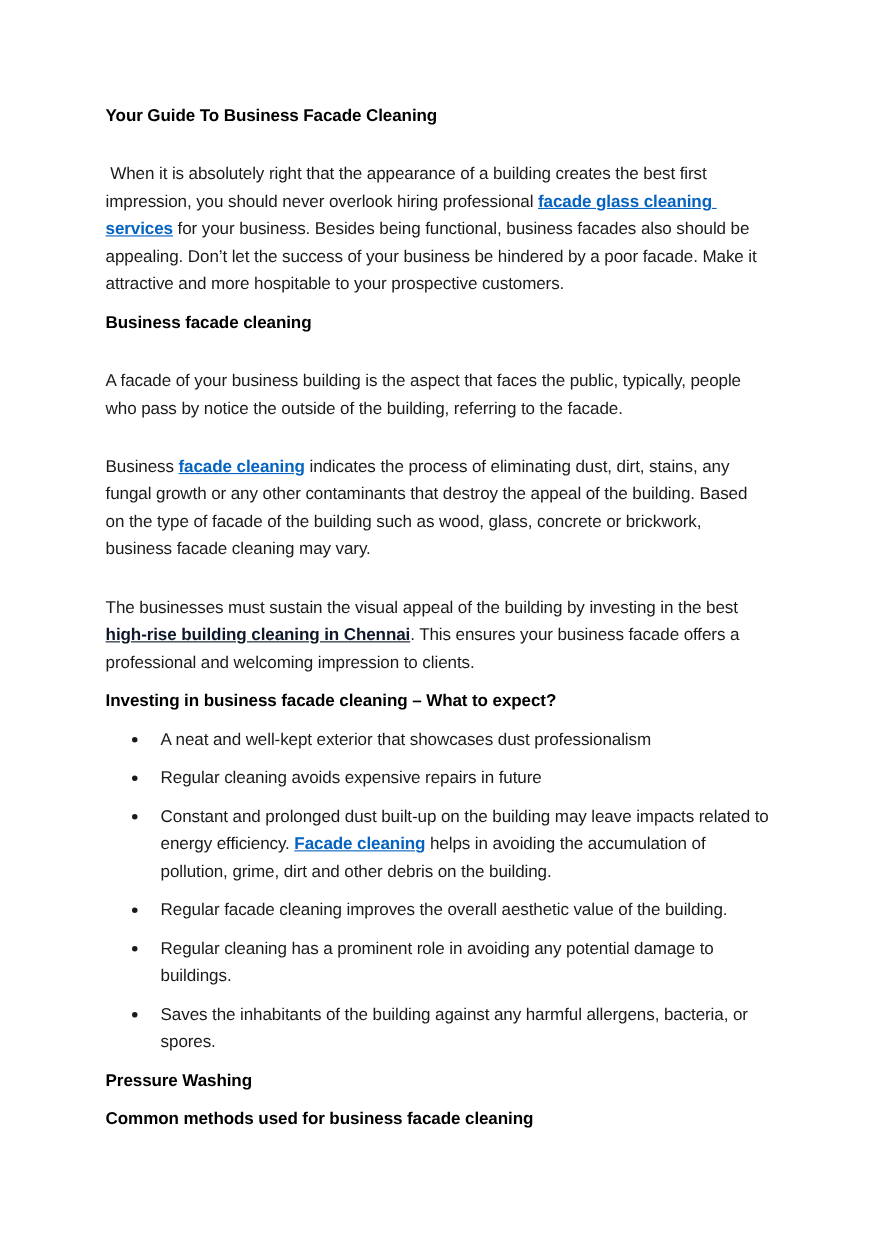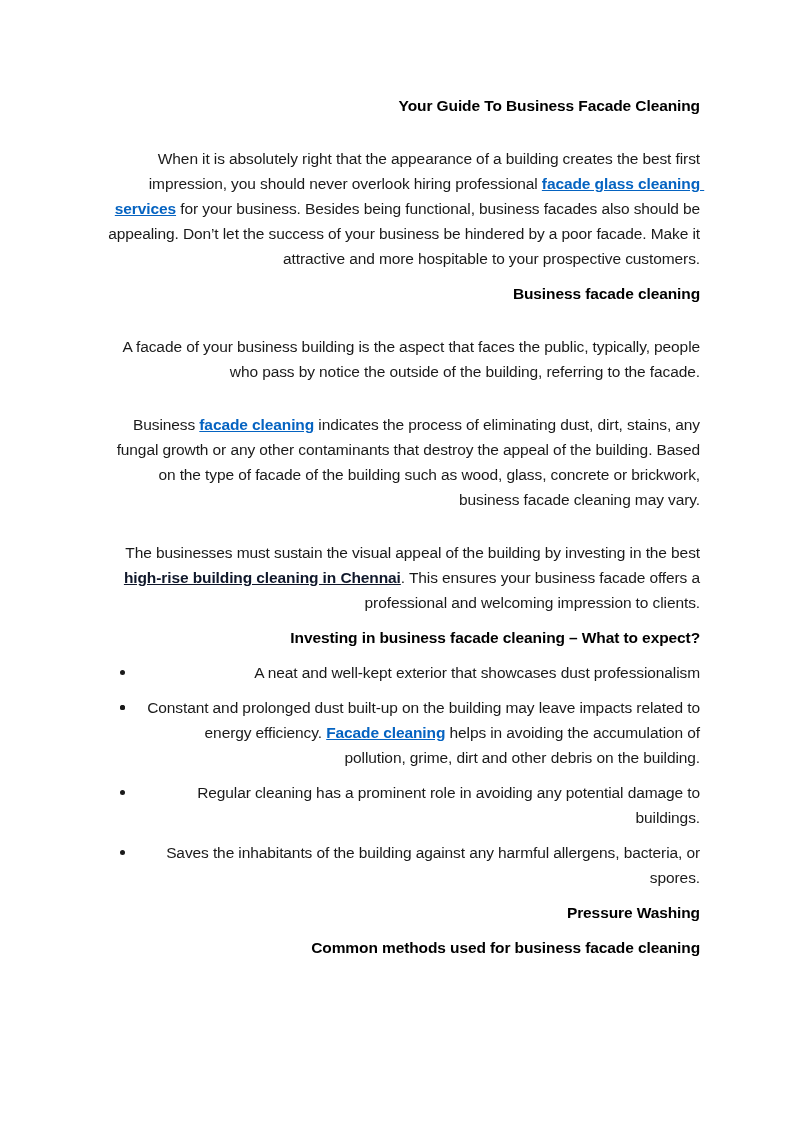--- a/index.html
+++ b/index.html
@@ -1,15 +1,15 @@
 <!DOCTYPE html>
 <html><head>
 <meta charset="utf-8">
 <style>
-  * { margin: 0; padding: 0; box-sizing: border-box; text-align: right; }
+  * { margin: 0; padding: 0; box-sizing: border-box; }
   html, body { background: #ffffff; }
   body {
     width: 794px;
     height: 1123px;
     position: relative;
     font-family: "Liberation Sans", sans-serif;
   }
   .page {
     position: absolute;
     left: 0; top: 0;
@@ -66,20 +66,21 @@
 <div class="page">
   <div class="doc" style="color: rgb(26, 26, 26);">
       <div class="heading">Your Guide To Business Facade Cleaning</div>
       <div class="para"><span>&nbsp;When it is absolutely right that the appearance of a building creates the best first impression, you should never overlook hiring professional </span><a class="doc-link" href="#" style="color: rgb(5, 99, 193);">facade glass cleaning services</a><span> for your business. Besides being functional, business facades also should be appealing. Don’t let the success of your business be hindered by a poor facade. Make it attractive and more hospitable to your prospective customers.</span></div>
       <div class="heading">Business facade cleaning</div>
       <div class="para"><span>A facade of your business building is the aspect that faces the public, typically, people who pass by notice the outside of the building, referring to the facade.</span></div>
       <div class="para"><span>Business </span><a class="doc-link" href="#" style="color: rgb(5, 99, 193);">facade cleaning</a><span> indicates the process of eliminating dust, dirt, stains, any fungal growth or any other contaminants that destroy the appeal of the building. Based on the type of facade of the building such as wood, glass, concrete or brickwork, business facade cleaning may vary.</span></div>
       <div class="para"><span>The businesses must sustain the visual appeal of the building by investing in the best </span><a class="doc-link" href="#" style="color: #0f172a;">high-rise building cleaning in Chennai</a><span>. This ensures your business facade offers a professional and welcoming impression to clients.</span></div>
       <div class="heading">Investing in business facade cleaning – What to expect?</div>
       <div class="bullet-item"><span class="bullet-dot" style="background: rgb(26, 26, 26);"></span><span>A neat and well-kept exterior that showcases dust professionalism</span></div>
-      <div class="bullet-item"><span class="bullet-dot" style="background: rgb(26, 26, 26);"></span></div>
+      <div class="bullet-item"><span class="bullet-dot" style="background: rgb(26, 26, 26);"></span><span>Regular cleaning avoids expensive repairs in future</span></div>
       <div class="bullet-item"><span class="bullet-dot" style="background: rgb(26, 26, 26);"></span><span>Constant and prolonged dust built-up on the building may leave impacts related to energy efficiency. </span><a class="doc-link" href="#" style="color: rgb(5, 99, 193);">Facade cleaning</a><span> helps in avoiding the accumulation of pollution, grime, dirt and other debris on the building.</span></div>
+      <div class="bullet-item"><span class="bullet-dot" style="background: rgb(26, 26, 26);"></span><span>Regular facade cleaning improves the overall aesthetic value of the building.</span></div>
       <div class="bullet-item"><span class="bullet-dot" style="background: rgb(26, 26, 26);"></span><span>Regular cleaning has a prominent role in avoiding any potential damage to buildings.</span></div>
       <div class="bullet-item"><span class="bullet-dot" style="background: rgb(26, 26, 26);"></span><span>Saves the inhabitants of the building against any harmful allergens, bacteria, or spores.</span></div>
       <div class="heading">Pressure Washing</div>
       <div class="heading">Common methods used for business facade cleaning</div>
     </div>
 </div>
 
 </body></html>

